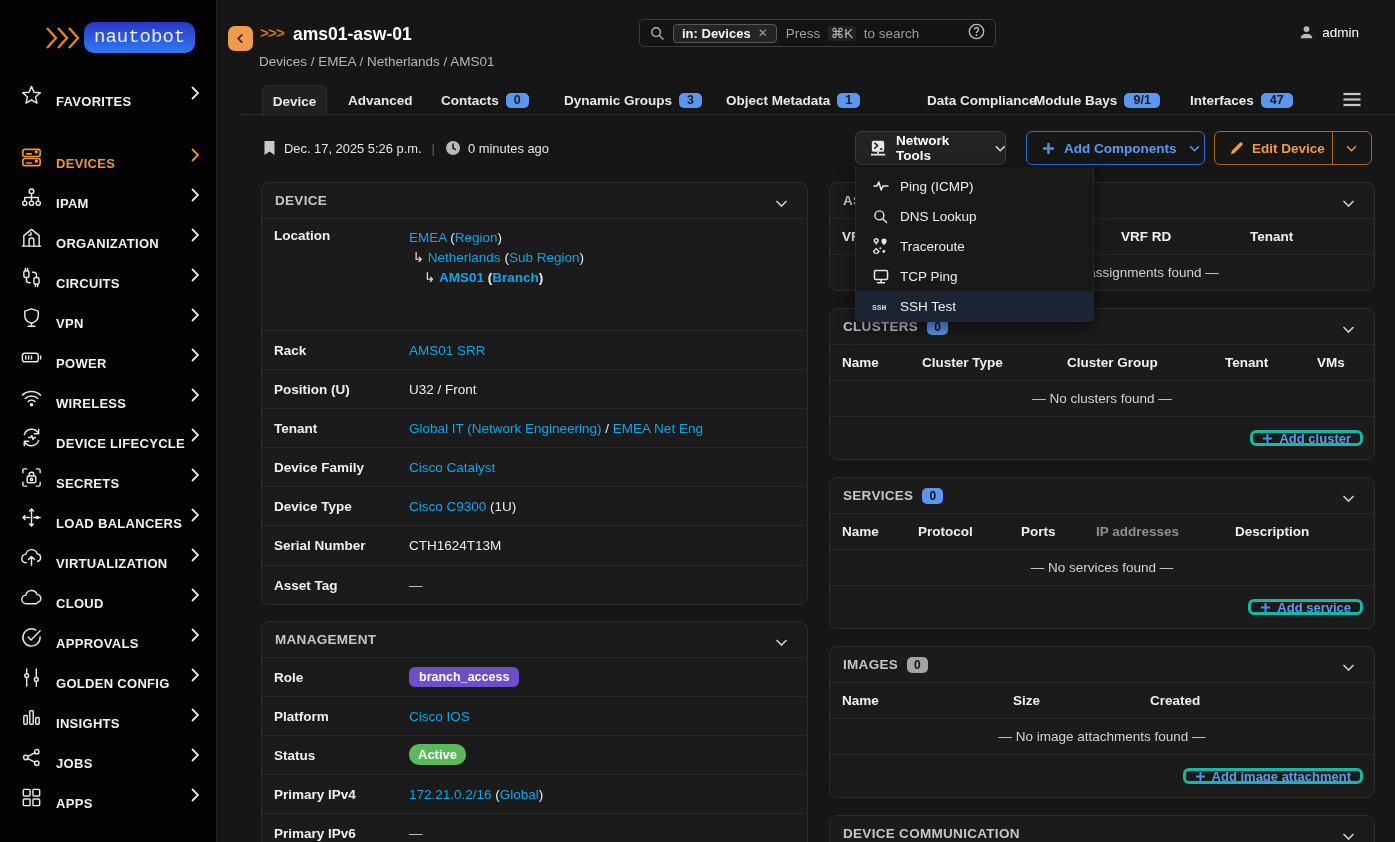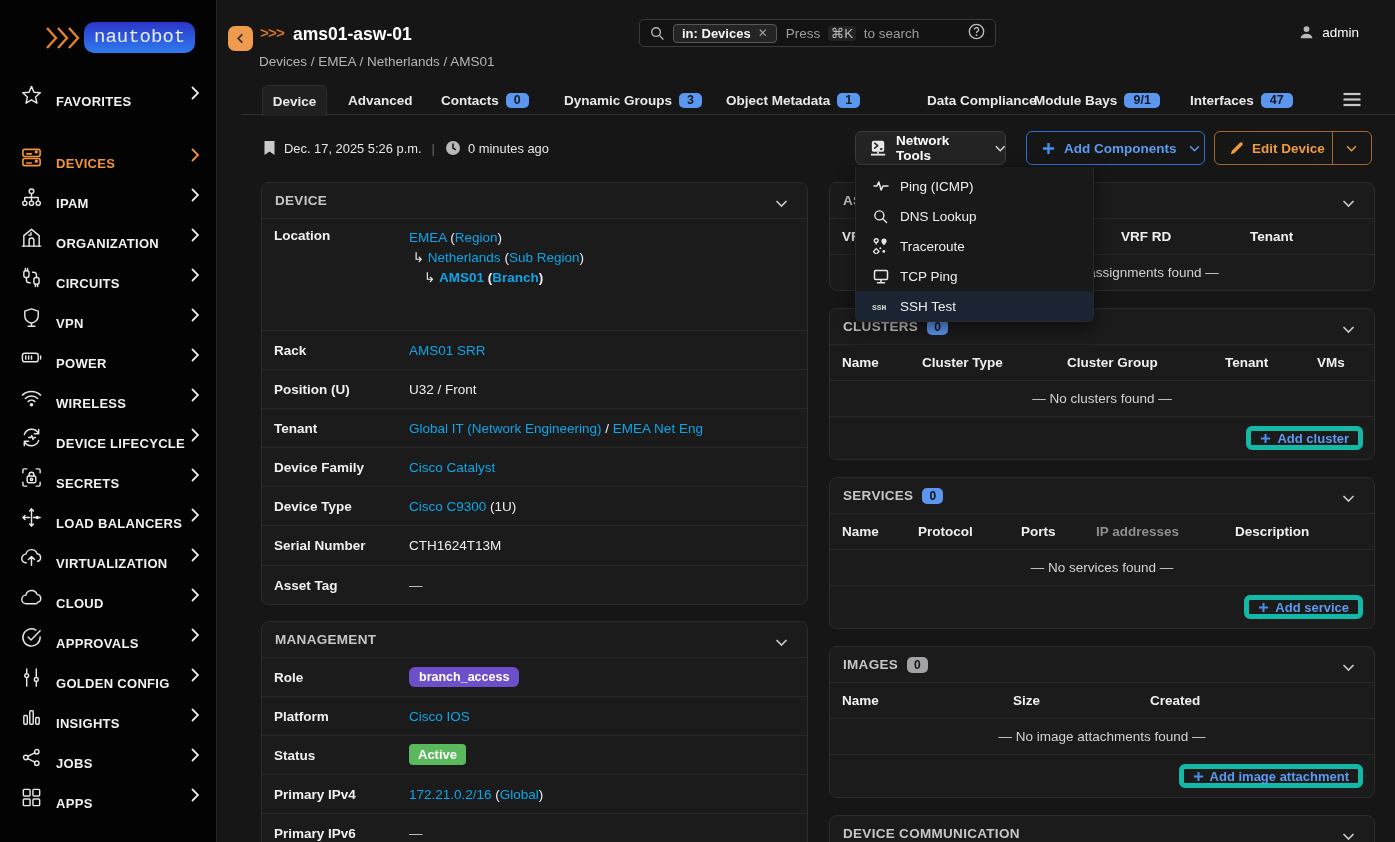--- a/index.html
+++ b/index.html
@@ -48,32 +48,32 @@
 .leftcol { width:547px; }
 .rightcol { width:546px; }
 .card { background:#1b1b1b; border:1px solid #2c2c2c; border-radius:8px; overflow:hidden; margin-bottom:16px; }
 .card-h { height:35px; display:flex; align-items:center; padding:0 13px; font-size:13.5px; font-weight:bold; color:#c6c6c6; letter-spacing:0.3px; position:relative; }
 .card-h .pchev2 { position:absolute; right:20px; top:13px; }
 .crow { display:flex; border-top:1px solid #272727; min-height:39.1px; }
 .crow .cl { width:147px; padding:12px 0 0 12px; font-size:13.5px; font-weight:bold; color:#f0f0f0; flex-shrink:0; }
 .crow .cv { padding:12px 0 0 0; font-size:13.5px; color:#ededed; }
 a.lnk { color:#0ea5e9; text-decoration:none; }
 .badge-role { background:#6d4fc9; color:#fff; font-weight:bold; font-size:12.5px; border-radius:6px; padding:3px 10px; }
-.badge-status { background:#5cb85c; color:#fff; font-weight:bold; font-size:13px; border-radius:4px; padding:3px 9px; }
+.badge-status { background:#5cb85c; color:#fff; font-weight:bold; font-size:13px; border-radius:10px; padding:3px 9px; }
 .panel { background:#1b1b1b; border:1px solid #2c2c2c; border-radius:8px; overflow:hidden; margin-bottom:17px; }
 .panel-h { height:35px; display:flex; align-items:center; padding:0 13px; font-size:13.5px; font-weight:bold; color:#c6c6c6; letter-spacing:0.3px; position:relative; }
 .panel-h .pchev { position:absolute; right:20px; top:13px; }
 .pbadge { background:#5b96ef; color:#10131c; font-size:12px; font-weight:bold; border-radius:5px; padding:1px 7px; margin-left:9px; }
 .pbadge.gray { background:#a2a2a2; }
 .prow { border-top:1px solid #272727; display:flex; align-items:center; }
 .pcols { height:36px; font-size:13.5px; font-weight:bold; color:#f0f0f0; }
 .pcols > div { padding-left:0; }
 .pempty { height:36px; justify-content:center; font-size:13.5px; color:#d2d2d2; }
 .pfoot { height:43px; justify-content:flex-end; padding-right:11px; }
-.btn-add { border:5px solid #14b8a6; color:#5b9bf0; font-size:13px; font-weight:bold; border-radius:6px; height:24px; display:inline-flex; align-items:center; padding:0 9px; }
+.btn-add { border:3px solid #14b8a6; color:#5b9bf0; font-size:13px; font-weight:bold; border-radius:6px; height:16px; display:inline-flex; align-items:center; padding:0 9px; }
 .btn-add svg { margin-right:6px; }
 .menu { position:absolute; left:614px; top:167px; width:239px; background:#191919; border:1px solid #282828; border-top:none; border-radius:0 0 6px 6px; box-shadow:0 6px 16px rgba(0,0,0,0.5); z-index:8; padding-top:4px; }
 .mitem { height:30px; display:flex; align-items:center; padding-left:16px; font-size:13.5px; color:#ececec; }
 .mitem .mic { width:17px; display:flex; justify-content:center; margin-right:11px; }
 .mitem.hl { background:#1b2433; }
 </style>
 </head>
 <body>
 <div class="sidebar">
   <div class="logo-row">

